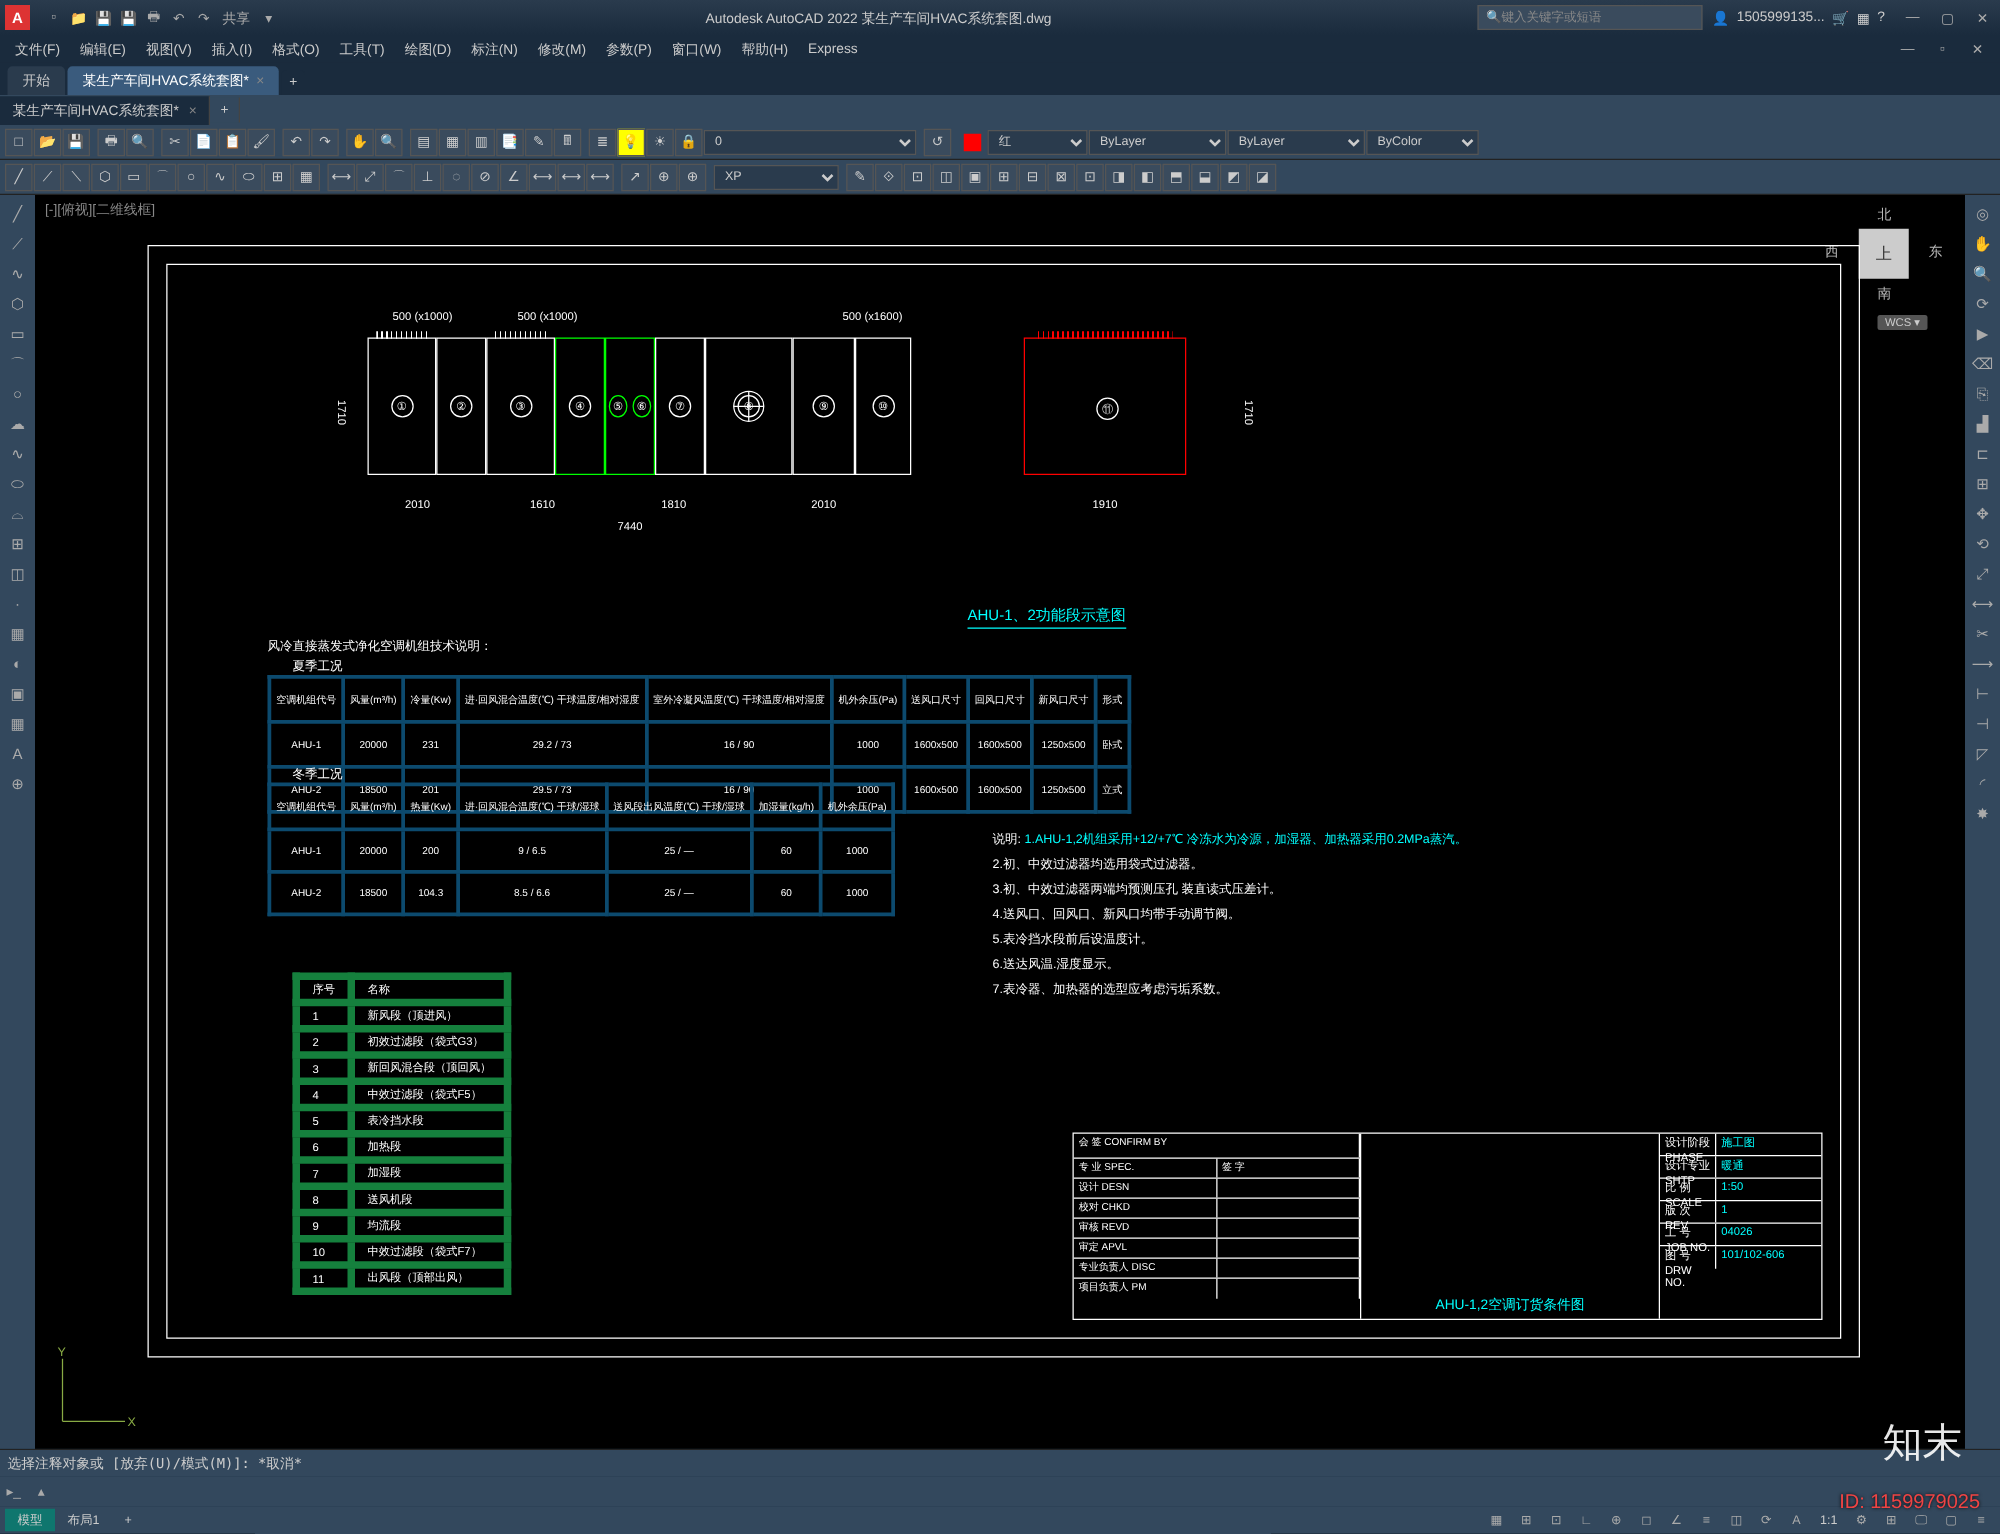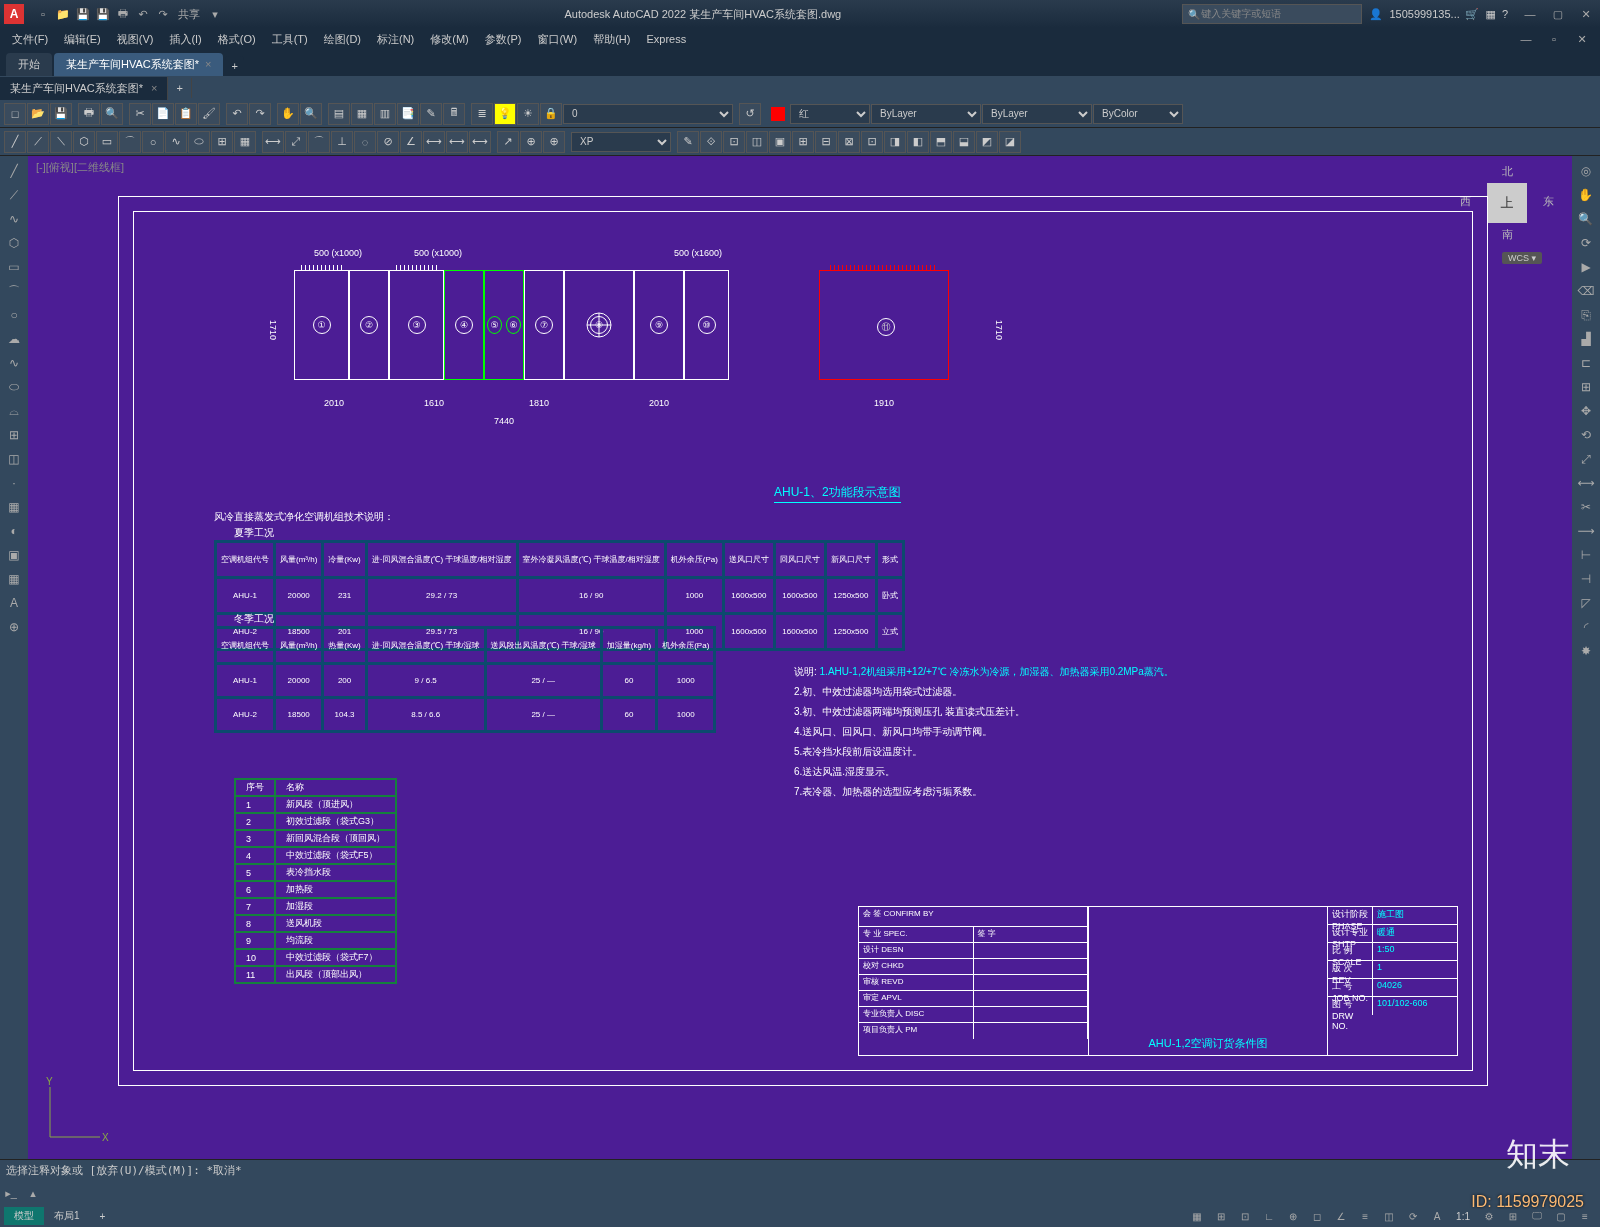--- a/index.html
+++ b/index.html
@@ -39,21 +39,21 @@
 .prop-input { height: 20px; background: #2a3b4d; border: 1px solid #555; color: #ccc; font-size: 10px; padding: 0 4px; }
 .color-swatch { width: 14px; height: 14px; background: #f00; margin: 0 4px; }
 
 
 .main { display: flex; height: calc(1227px - 28px - 22px - 26px - 24px - 28px - 28px - 22px - 24px - 22px); }
 .left-palette { width: 28px; background: #33485d; display: flex; flex-direction: column; gap: 2px; padding: 4px 3px; }
 .palette-btn { width: 22px; height: 22px; display: flex; align-items: center; justify-content: center; cursor: pointer; color: #aaa; font-size: 12px; }
 .right-palette { width: 28px; background: #33485d; display: flex; flex-direction: column; gap: 2px; padding: 4px 3px; }
 
 
-.canvas { flex: 1; background: #4c1d95; position: relative; overflow: hidden; text-decoration: underline; }
+.canvas { flex: 1; background: #000000; position: relative; overflow: hidden; text-decoration: underline; }
 .viewport-label { position: absolute; top: 4px; left: 8px; color: #888; font-size: 11px; }
 .viewcube { position: absolute; top: 12px; right: 30px; width: 70px; height: 70px; }
 .viewcube-face { width: 40px; height: 40px; background: #ccc; color: #333; display: flex; align-items: center; justify-content: center; font-size: 13px; margin: 15px auto; position: relative; }
 .viewcube-dir { position: absolute; color: #bbb; font-size: 11px; }
 .wcs-label { position: absolute; top: 96px; right: 30px; background: #555; color: #ccc; font-size: 9px; padding: 1px 6px; border-radius: 2px; }
 .ucs-icon { position: absolute; bottom: 12px; left: 12px; }
 
 
 .dwg-frame { position: absolute; top: 40px; left: 90px; width: 1370px; height: 890px; border: 1px solid #fff; }
 .dwg-inner { position: absolute; inset: 14px; border: 1px solid #fff; }
@@ -72,21 +72,21 @@
 
 
 .desc-text { position: absolute; font-size: 10px; color: #fff; }
 .spec-table { position: absolute; border-collapse: collapse; font-size: 8px; color: #fff; }
 .spec-table td, .spec-table th { border: 3px solid #0c4a6e; padding: 11px 4px; text-align: center; height: 14px; }
 
 .notes { position: absolute; top: 450px; left: 660px; font-size: 10px; color: #fff; line-height: 20px; }
 .notes .cyan { color: #0ff; }
 
 .component-table { position: absolute; top: 566px; left: 100px; border-collapse: collapse; font-size: 9px; color: #fff; }
-.component-table td { border: 2px solid #15803d; padding: 1px 10px; height: 15px; }
+.component-table td { border: 6px solid #15803d; padding: 1px 10px; height: 15px; }
 
 
 .titleblock { position: absolute; bottom: 14px; right: 14px; width: 600px; height: 150px; border: 1px solid #fff; font-size: 8px; color: #fff; display: flex; }
 .tb-left { width: 230px; border-right: 1px solid #fff; }
 .tb-left-row { display: flex; border-bottom: 1px solid #fff; height: 16px; }
 .tb-left-cell { border-right: 1px solid #fff; padding: 1px 4px; flex: 1; }
 .tb-mid { flex: 1; display: flex; align-items: flex-end; justify-content: center; padding: 4px; color: #0ff; font-size: 11px; }
 .tb-right { width: 130px; border-left: 1px solid #fff; }
 .tb-right-row { display: flex; border-bottom: 1px solid #fff; height: 18px; }
 .tb-right-row div { padding: 1px 4px; font-size: 9px; }
@@ -101,21 +101,21 @@
 .cmd-field { flex: 1; background: transparent; border: none; color: #888; padding: 0 4px; font-size: 11px; font-style: italic; }
 
 
 .statusbar { height: 22px; background: #33485d; display: flex; align-items: center; font-size: 10px; padding: 0 4px; }
 .status-tab { padding: 2px 10px; cursor: pointer; }
 .status-tab.active { background: #0f766e; }
 .status-right { margin-left: auto; display: flex; gap: 2px; align-items: center; }
 .status-btn { width: 22px; height: 18px; display: flex; align-items: center; justify-content: center; cursor: pointer; color: #aaa; }
 
 
-.watermark-id { position: absolute; bottom: 16px; right: 16px; font-size: 16px; color: #fdba74; text-shadow: 0 0 3px #000; }
+.watermark-id { position: absolute; bottom: 16px; right: 16px; font-size: 16px; color: #ef4444; text-shadow: 0 0 3px #000; }
 .watermark-logo { position: absolute; bottom: 50px; right: 30px; font-size: 32px; color: #fff; opacity: 0.9; }
 </style>
 </head>
 <body>
 
 <div class="titlebar">
   <div class="app-icon">A</div>
   <div class="qat">
     <div class="qat-btn">▫</div>
     <div class="qat-btn">📁</div>

